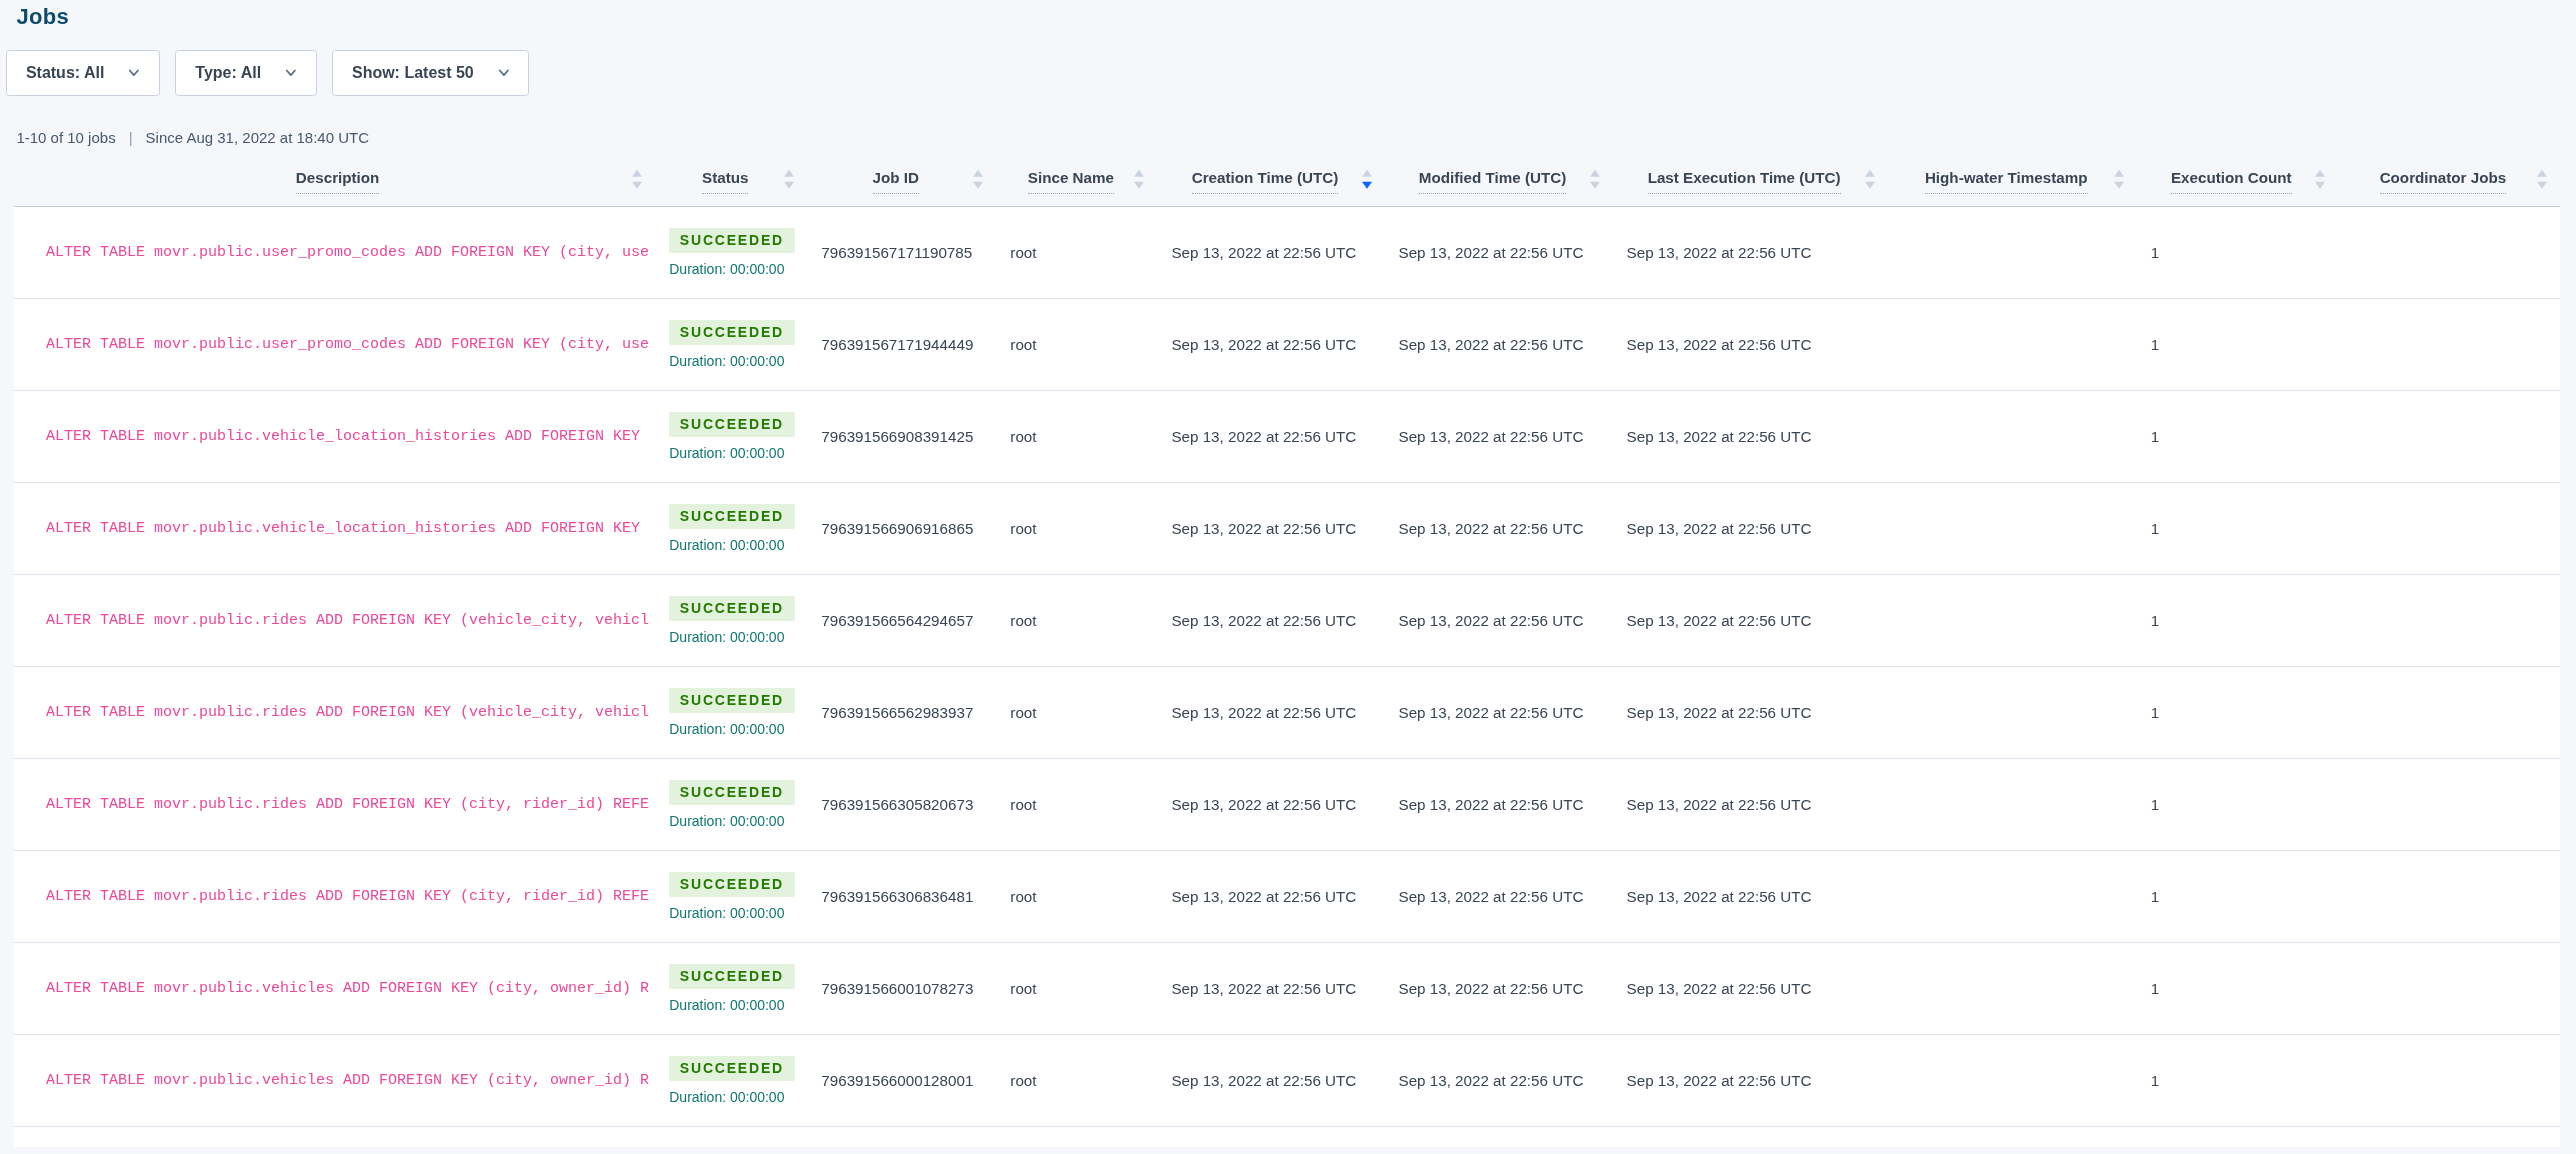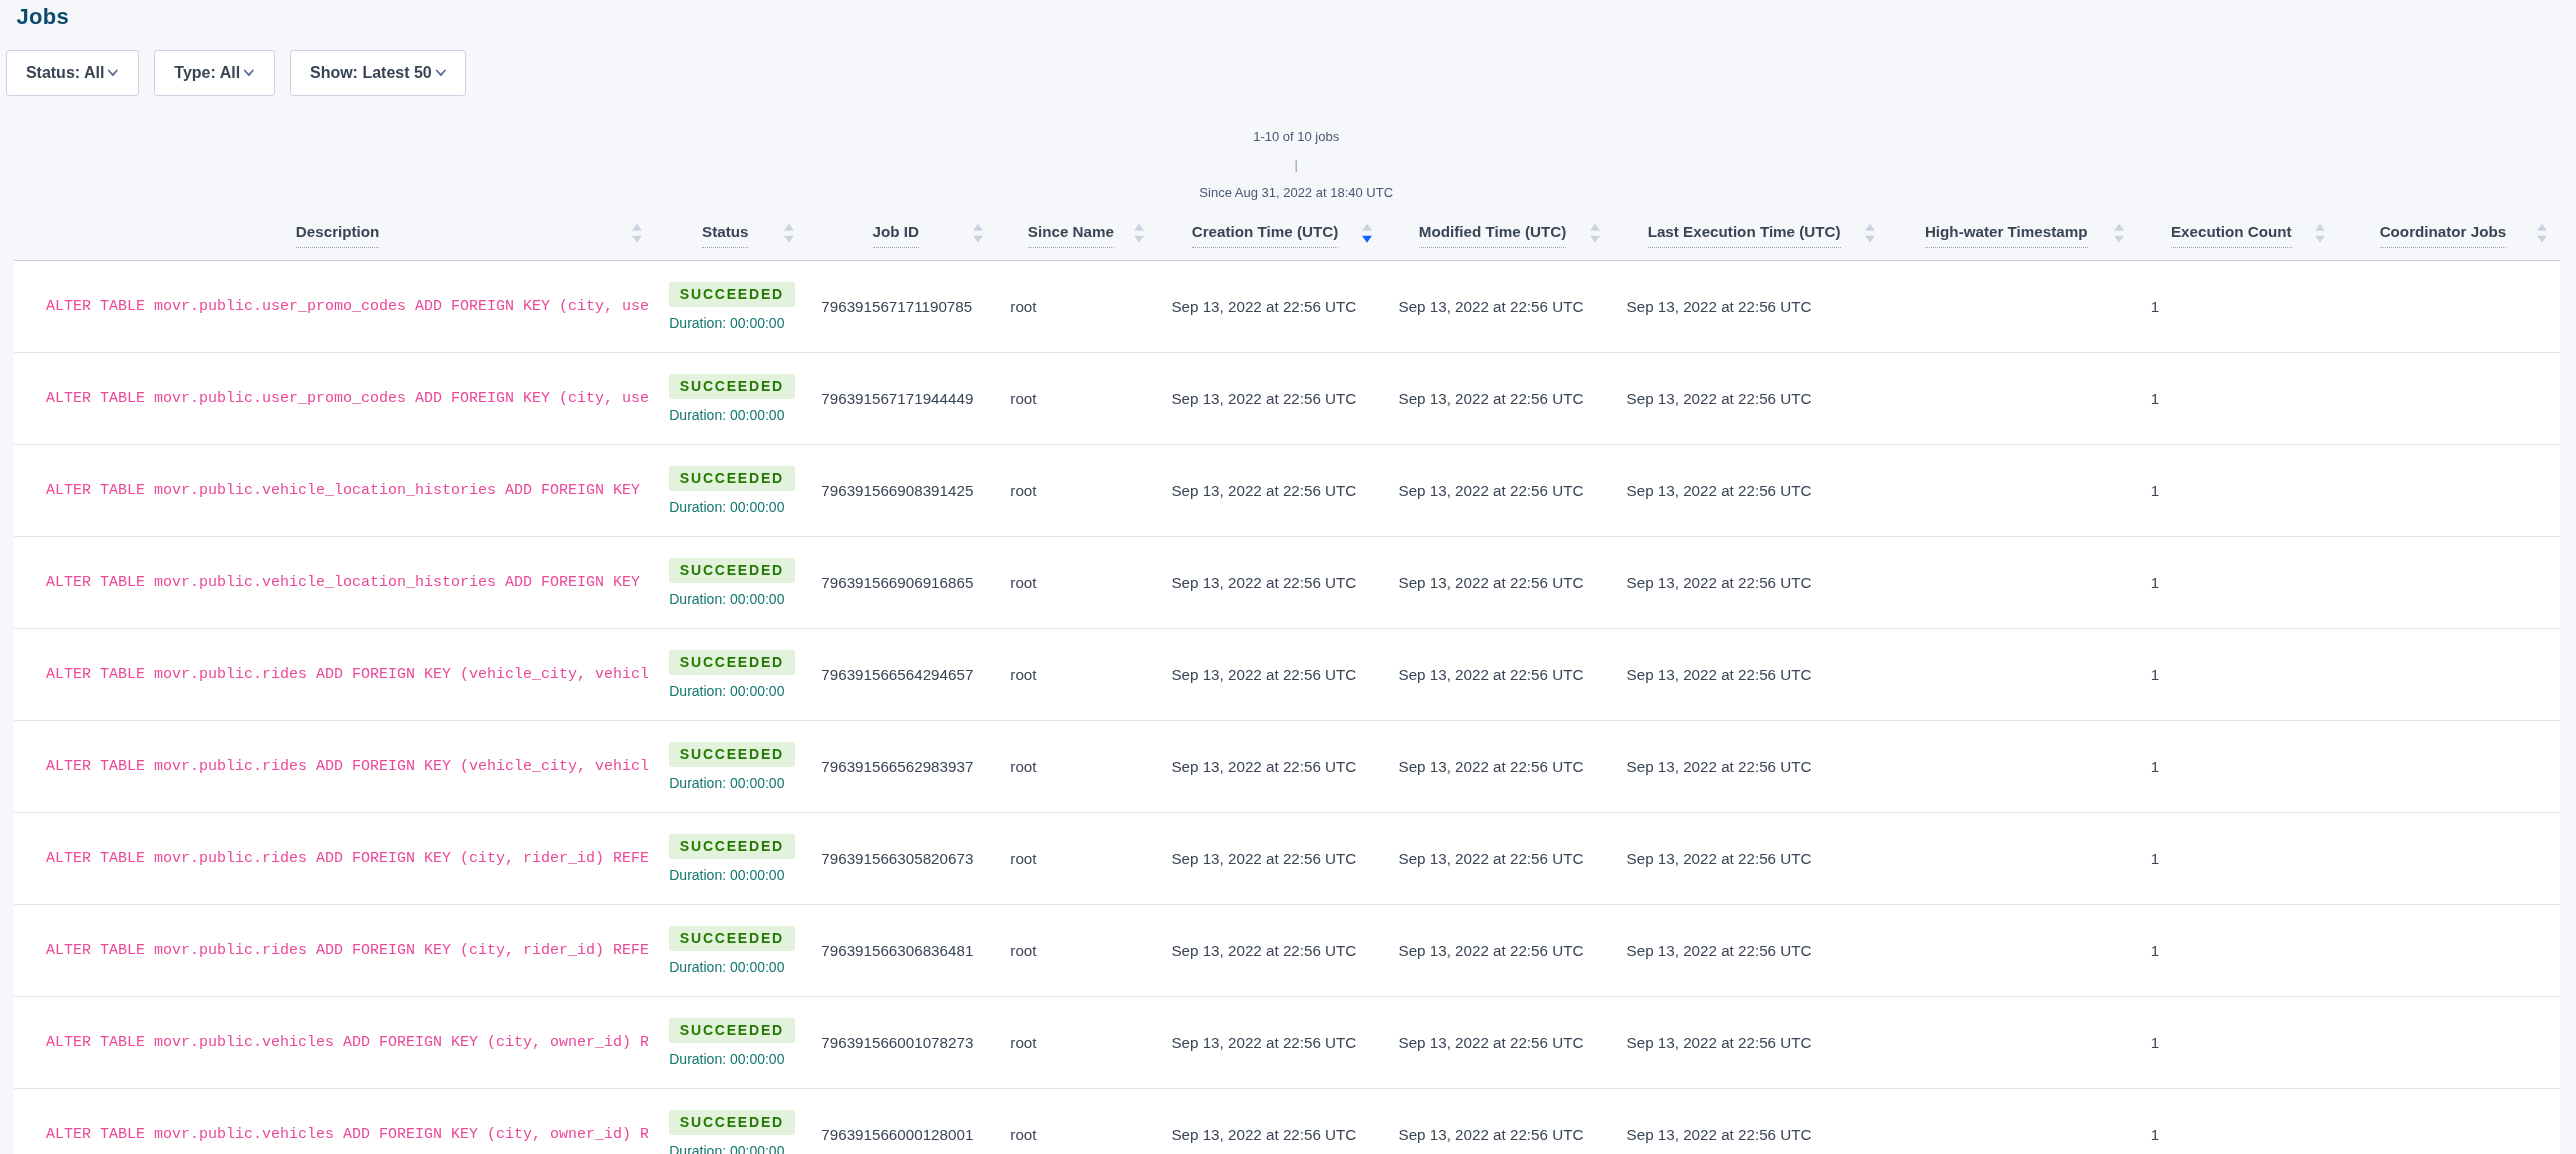--- a/index.html
+++ b/index.html
@@ -25,21 +25,21 @@
 
   
   .filters {
     display: flex;
     gap: 15.2px;
     margin: 20px 0 0 5.9px;
   }
   .filter-btn {
     display: inline-flex;
     align-items: center;
-    gap: 3px;
+    gap: 24px;
     height: 46px;
     padding: 0 19px;
     background: #ffffff;
     border: 0.6px solid #c9d1e0;
     border-radius: 3.5px;
     font-family: "Liberation Sans", sans-serif;
     font-size: 16px;
     font-weight: 700;
     color: #394455;
     cursor: pointer;
@@ -47,26 +47,24 @@
   .chevron {
     display: inline-block;
     width: 11.7px;
     height: 11.7px;
     flex: 0 0 auto;
   }
 
   
   .summary {
     display: flex;
-    align-items: center;
     gap: 13px;
     margin: 33px 0 0 16.4px;
-    font-size: 13px;
+    font-size: 15px;
     color: #475872;
-    flex-direction: column;
   }
   .summary .divider { color: #8e9cb0; }
 
   
   .table-wrap { margin: 11.7px 14px 0 14px; }
   table.jobs {
     border-collapse: collapse;
     table-layout: fixed;
     width: 2546px;
   }

